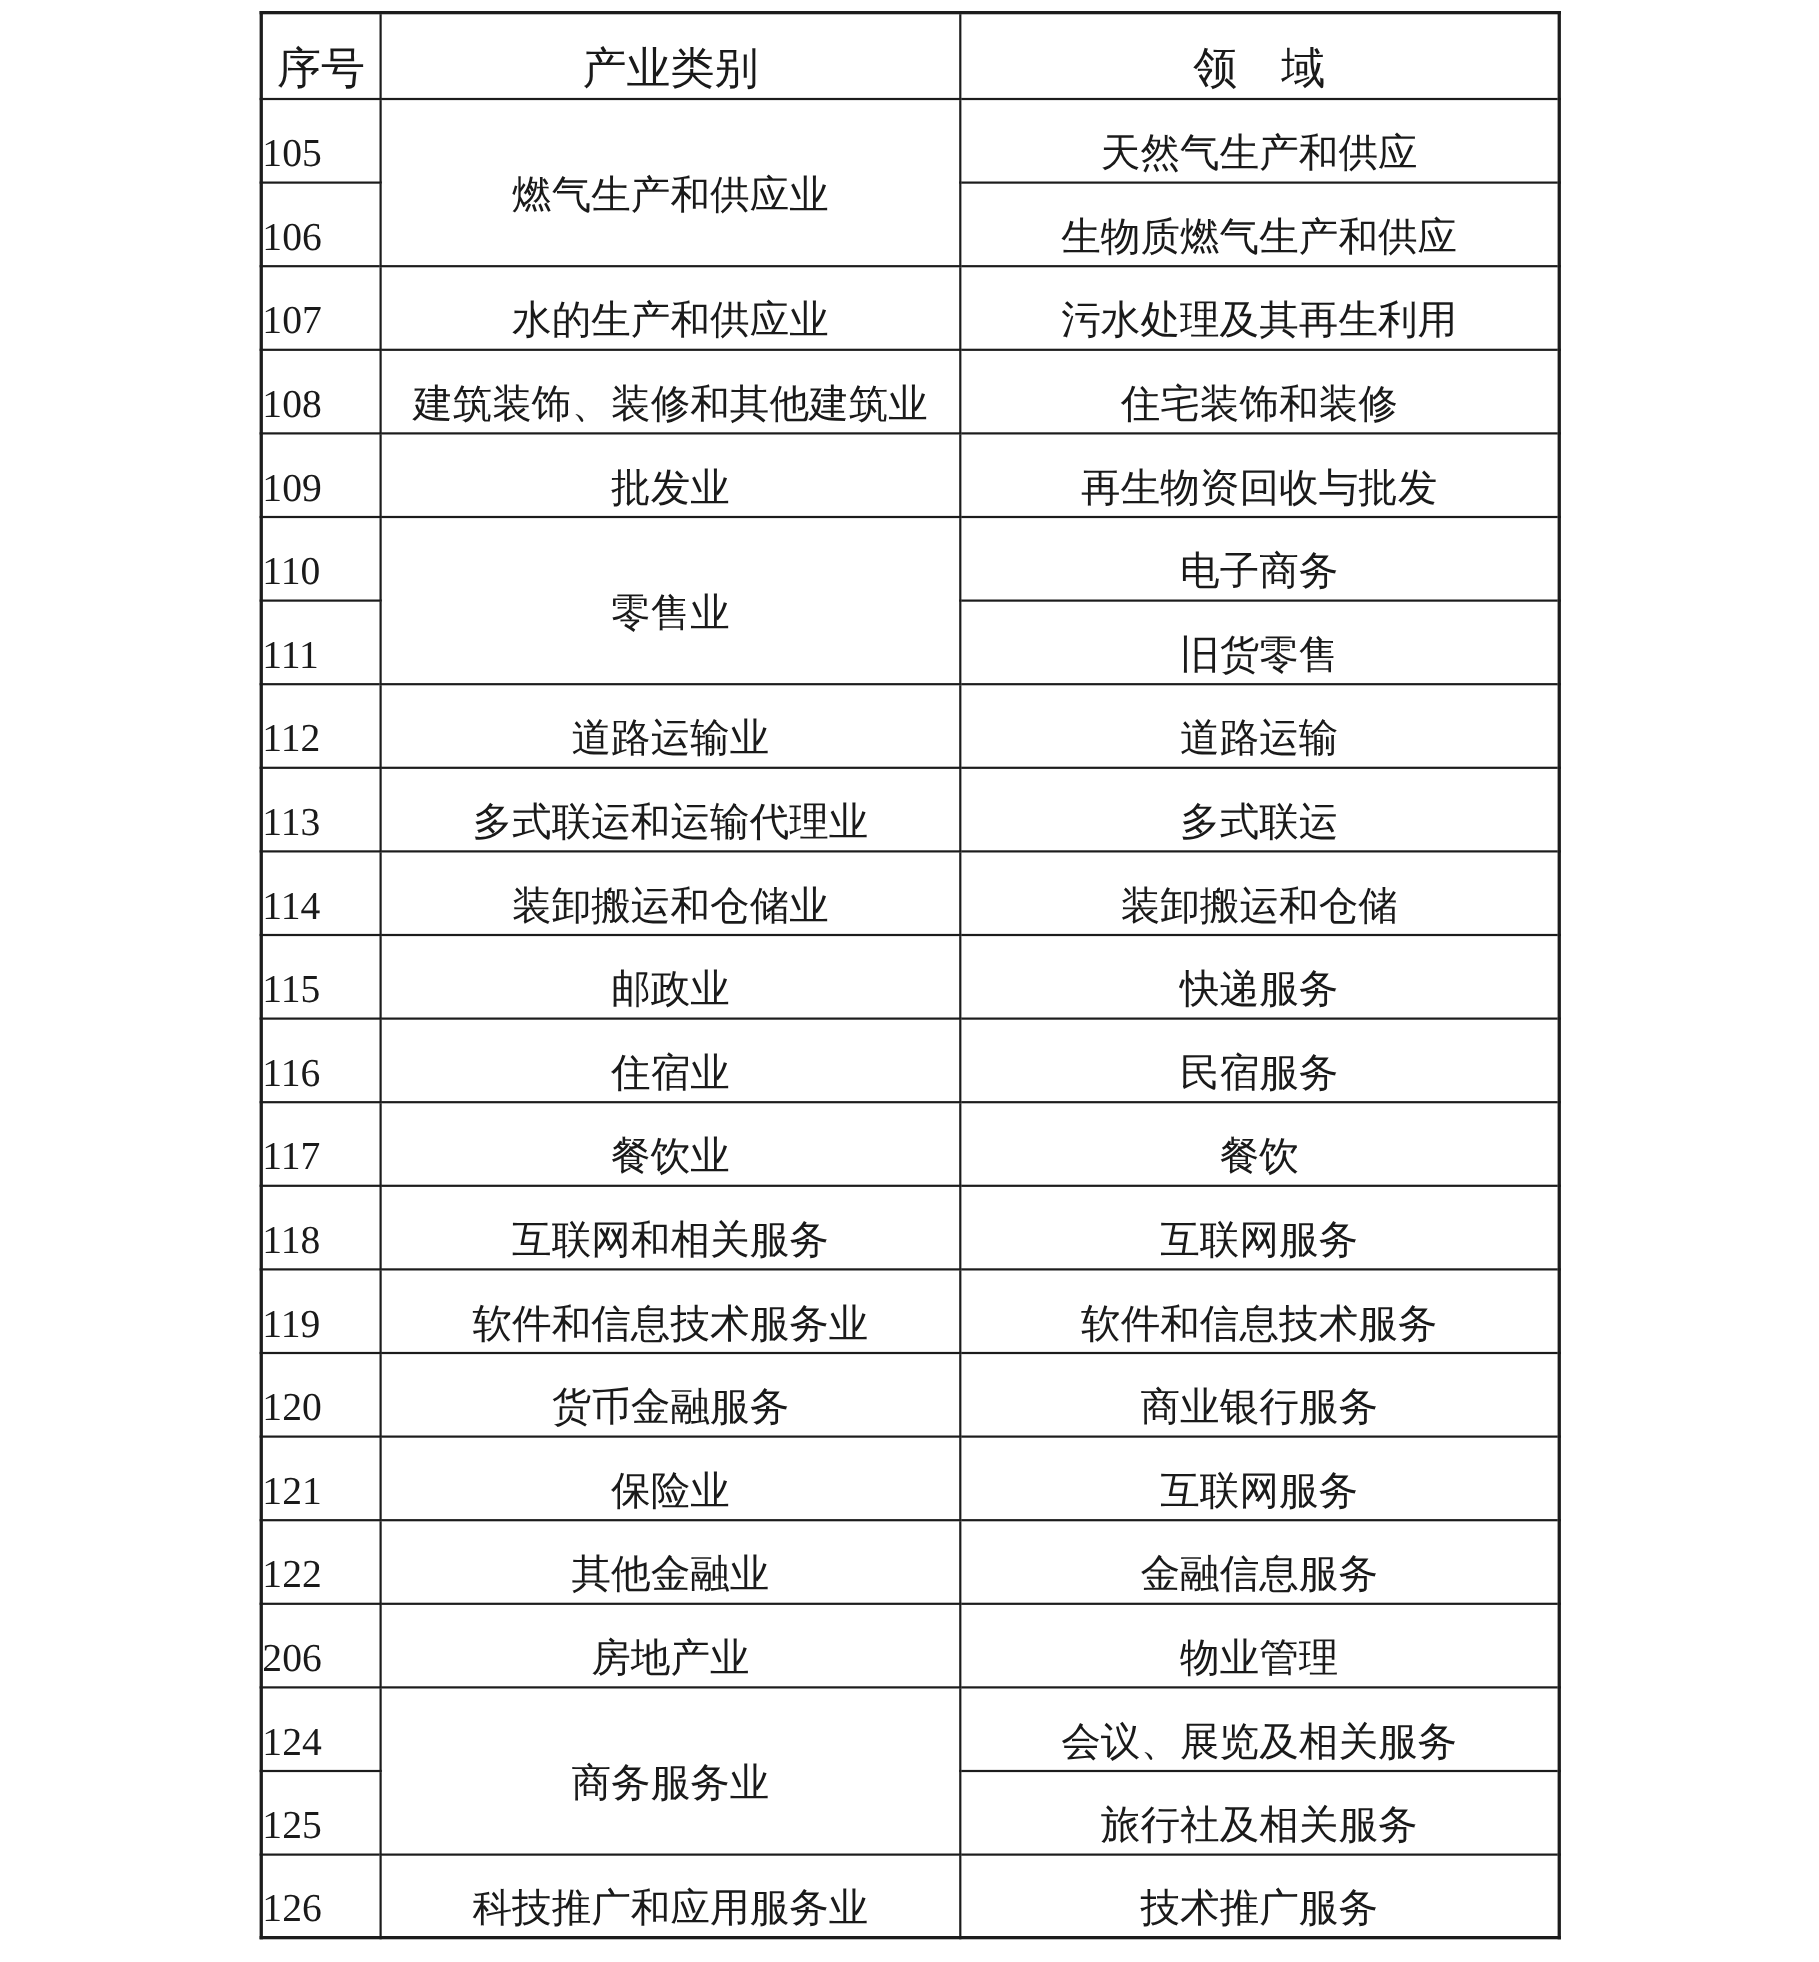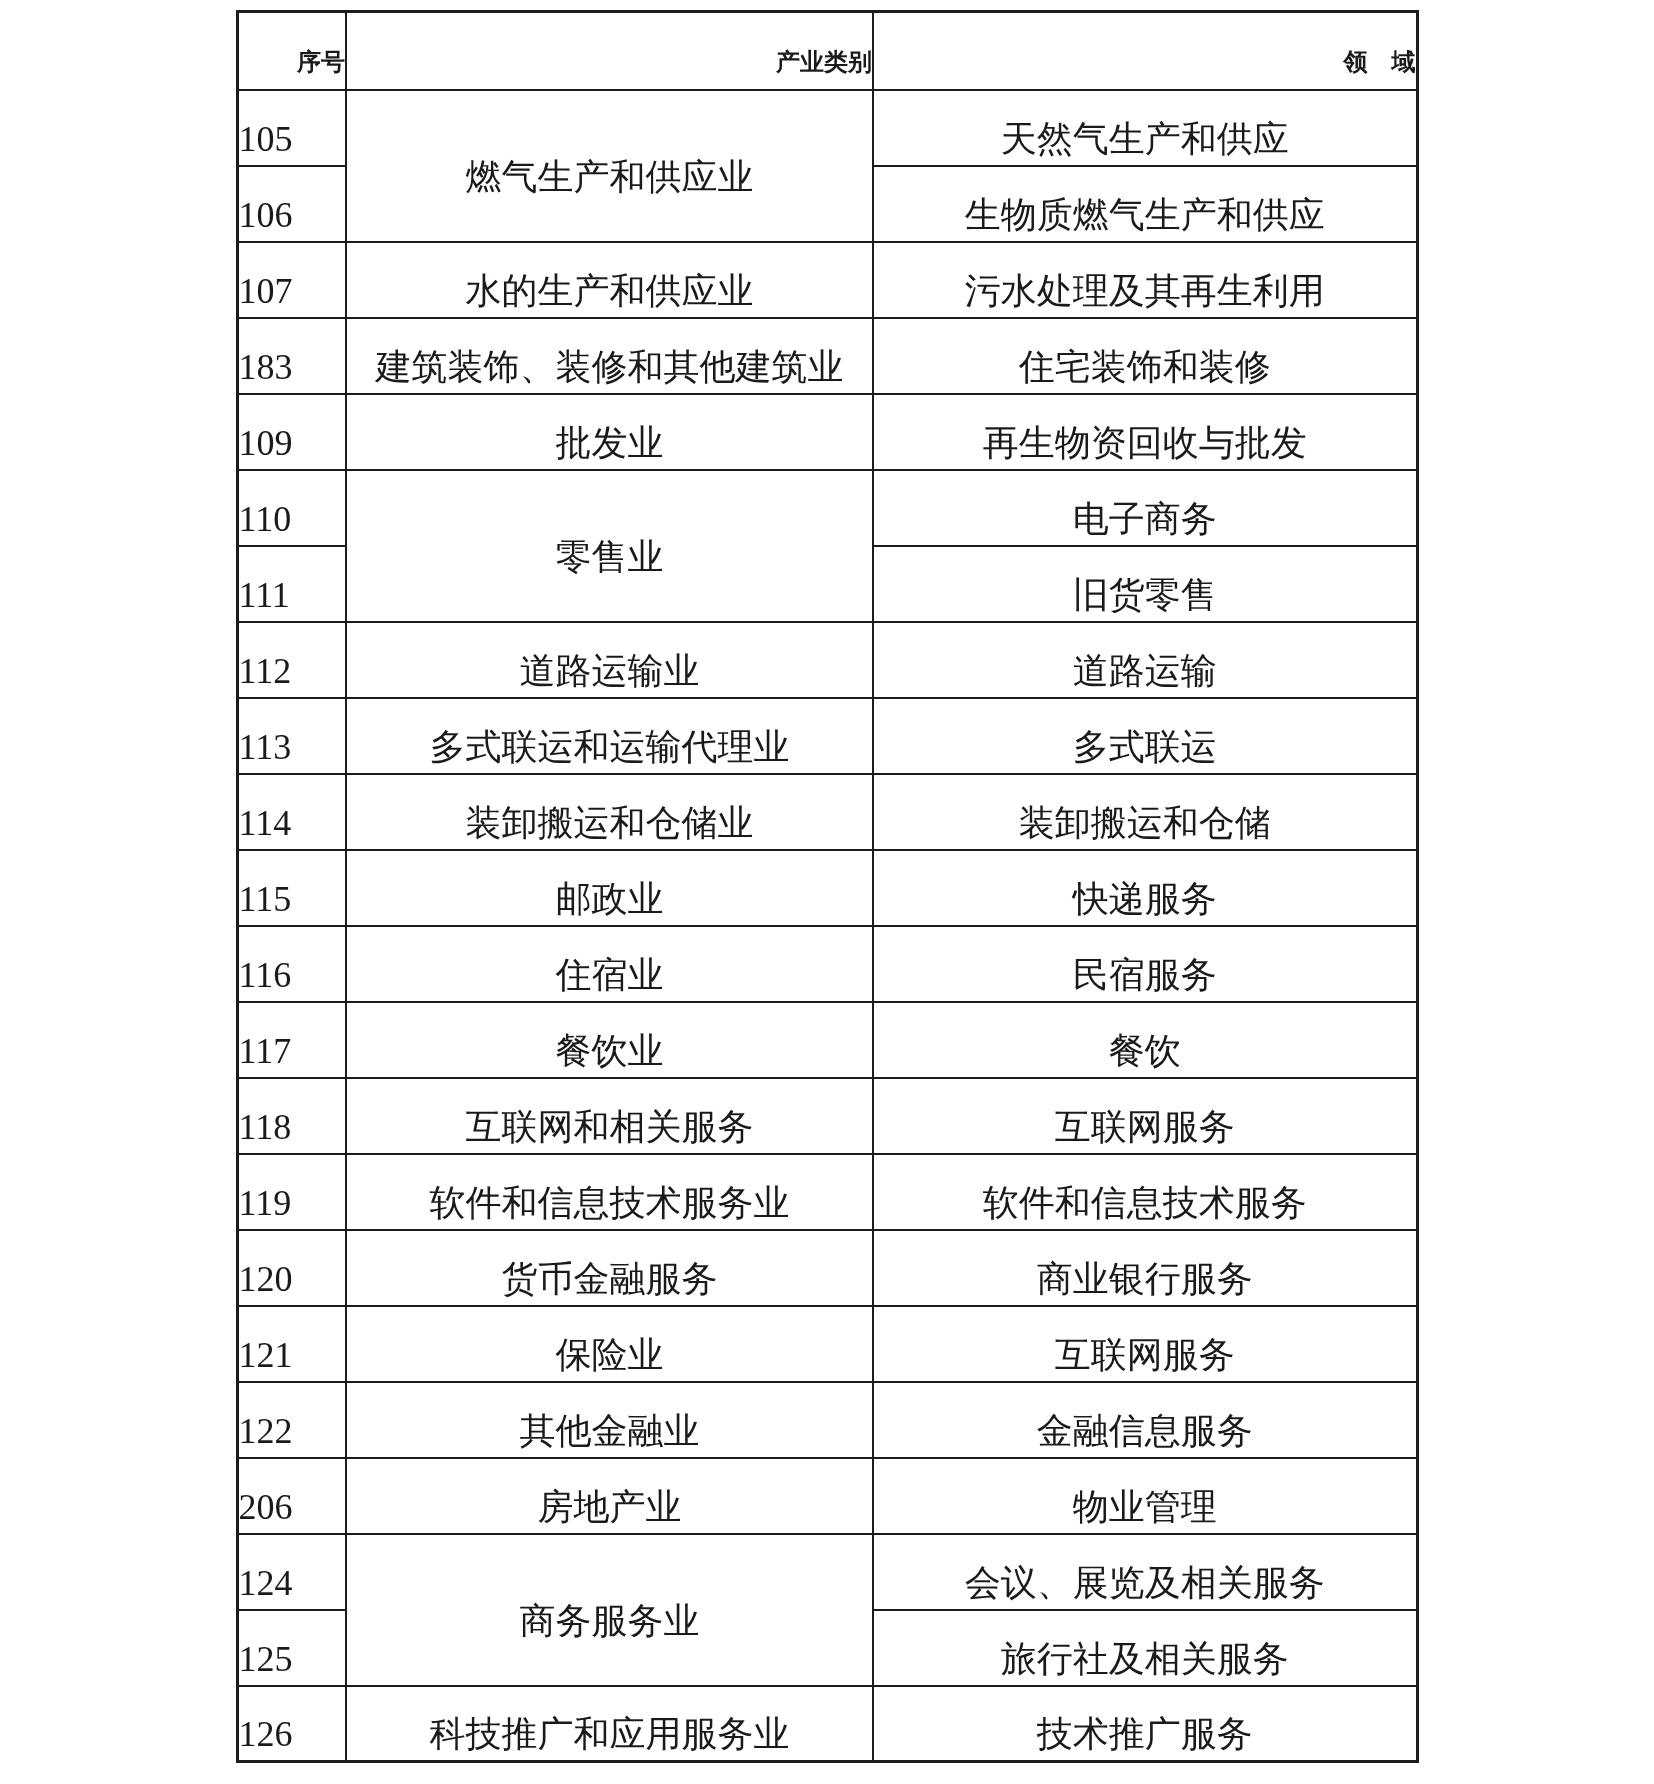--- a/index.html
+++ b/index.html
@@ -35,23 +35,23 @@
     box-sizing: border-box;
     vertical-align: middle;
     background: #ffffff;
     overflow: hidden;
     white-space: nowrap;
   }
   table.industry-table thead th {
     height: 78px;
     padding: 22px 0 0 0;
     font-family: "Liberation Sans", "DejaVu Sans", sans-serif;
-    font-weight: bold;
-    font-size: 24px;
-    text-align: right;
+    font-weight: normal;
+    font-size: 40px;
+    text-align: center;
     line-height: 1;
   }
   table.industry-table tbody td {
     height: 76px;
     padding: 22px 0 0 0;
     font-size: 36px;
     line-height: 1;
   }
   td.no-cell {
     text-align: left;
@@ -91,21 +91,21 @@
         <tr>
           <td class="no-cell">106</td>
           <td class="field-cell">生物质燃气生产和供应</td>
         </tr>
         <tr>
           <td class="no-cell">107</td>
           <td class="category-cell">水的生产和供应业</td>
           <td class="field-cell">污水处理及其再生利用</td>
         </tr>
         <tr>
-          <td class="no-cell">183</td>
+          <td class="no-cell">108</td>
           <td class="category-cell">建筑装饰、装修和其他建筑业</td>
           <td class="field-cell">住宅装饰和装修</td>
         </tr>
         <tr>
           <td class="no-cell">109</td>
           <td class="category-cell">批发业</td>
           <td class="field-cell">再生物资回收与批发</td>
         </tr>
         <tr>
           <td class="no-cell">110</td>

